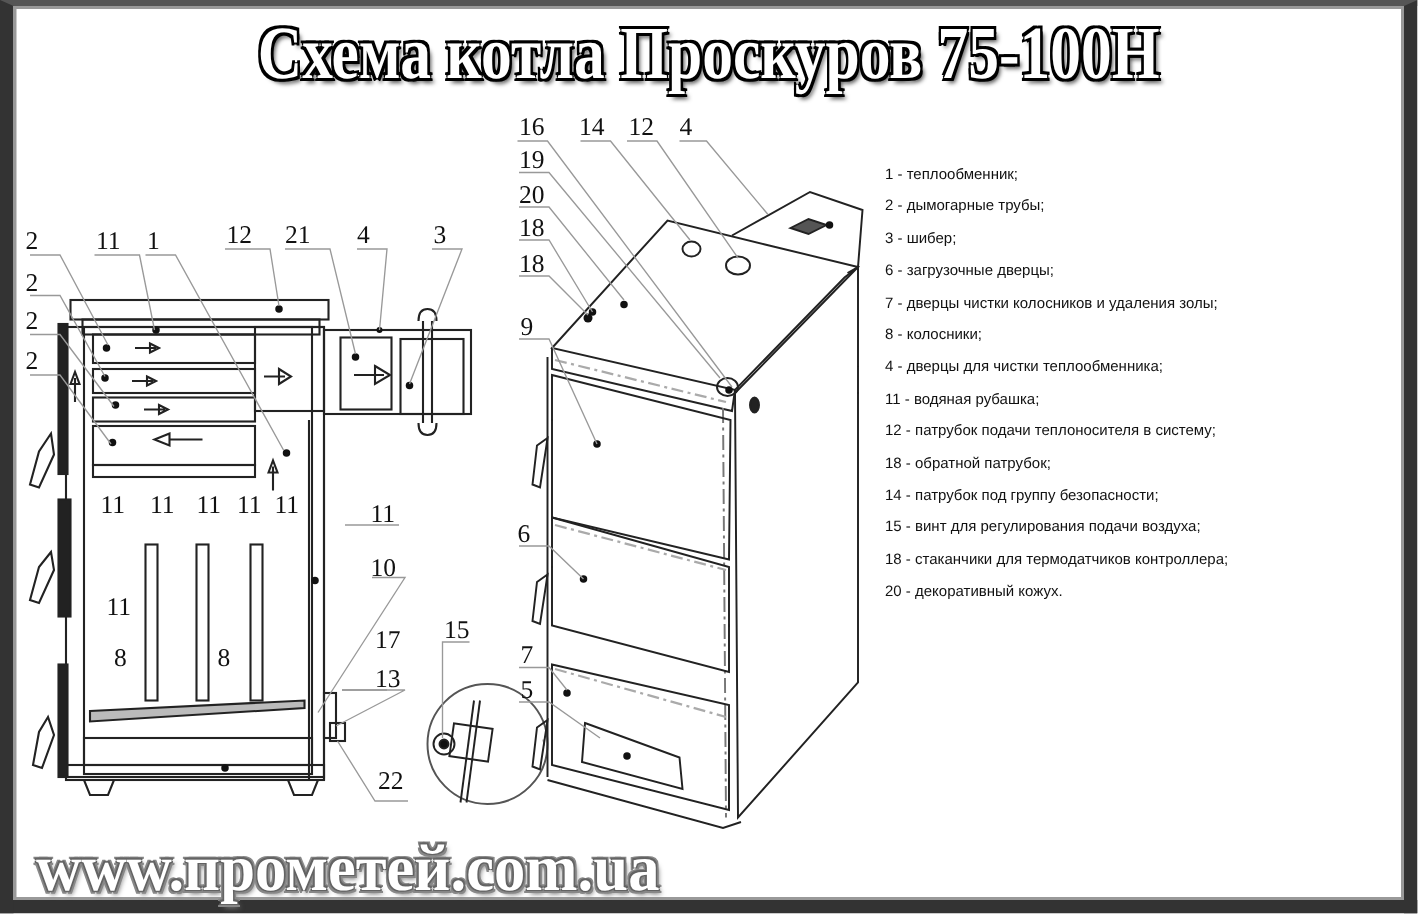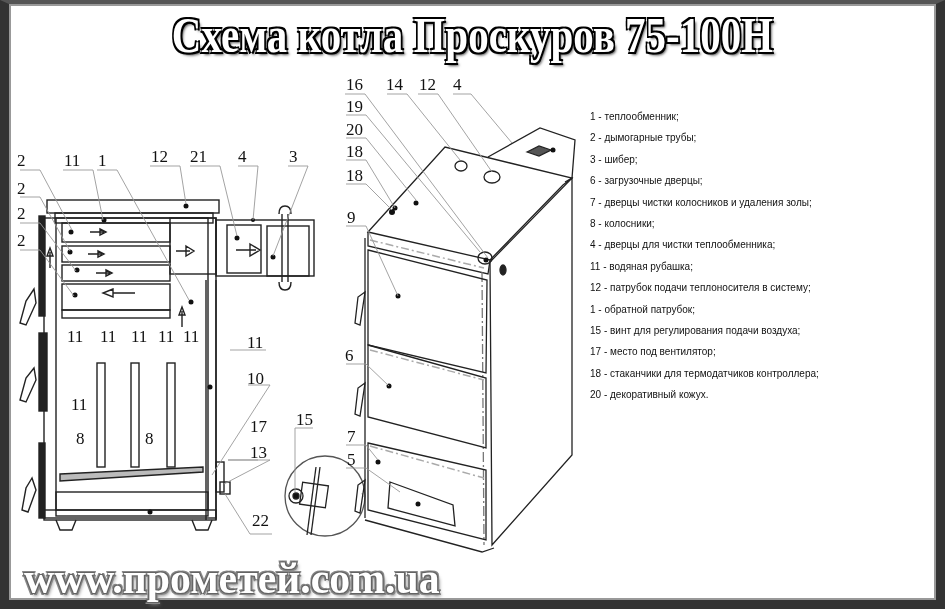--- a/index.html
+++ b/index.html
@@ -243,20 +243,20 @@
 <div class="legend">
   <div class="item">1 - теплообменник;</div>
   <div class="item">2 - дымогарные трубы;</div>
   <div class="item">3 - шибер;</div>
   <div class="item">6 - загрузочные дверцы;</div>
   <div class="item">7 - дверцы чистки колосников и удаления золы;</div>
   <div class="item">8 - колосники;</div>
   <div class="item">4 - дверцы для чистки теплообменника;</div>
   <div class="item">11 - водяная рубашка;</div>
   <div class="item">12 - патрубок подачи теплоносителя в систему;</div>
-  <div class="item">1 - обратной патрубок;</div>
+  <div class="item">18 - обратной патрубок;</div>
+  <div class="item">14 - патрубок под группу безопасности;</div>
   <div class="item">15 - винт для регулирования подачи воздуха;</div>
-  <div class="item">17 - место под вентилятор;</div>
   <div class="item">18 - стаканчики для термодатчиков контроллера;</div>
   <div class="item">20 - декоративный кожух.</div>
 </div>
 
 <div class="website">www.прометей.com.ua</div>
 
 </body></html>

